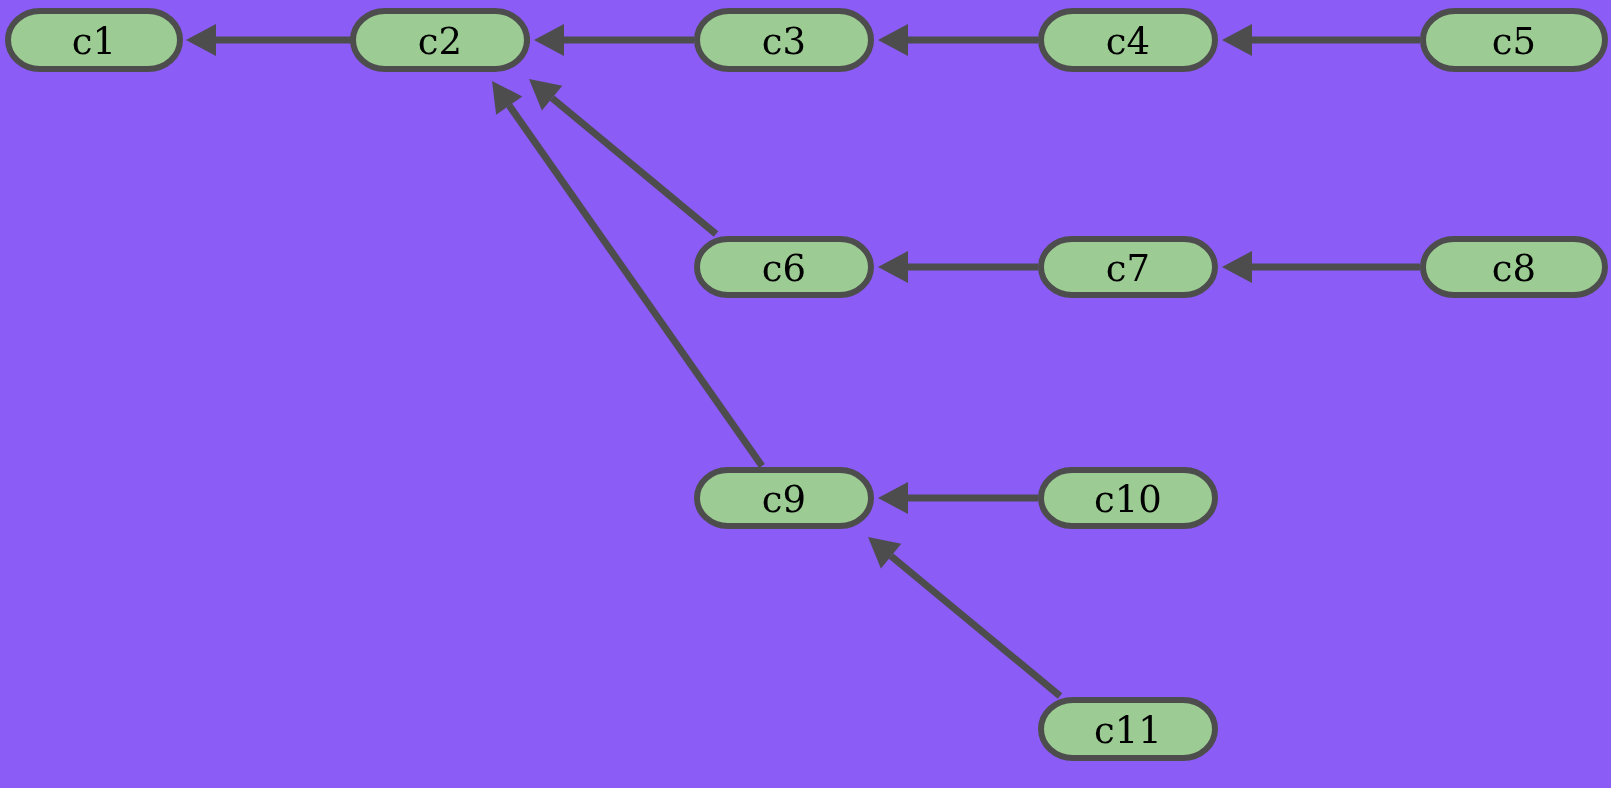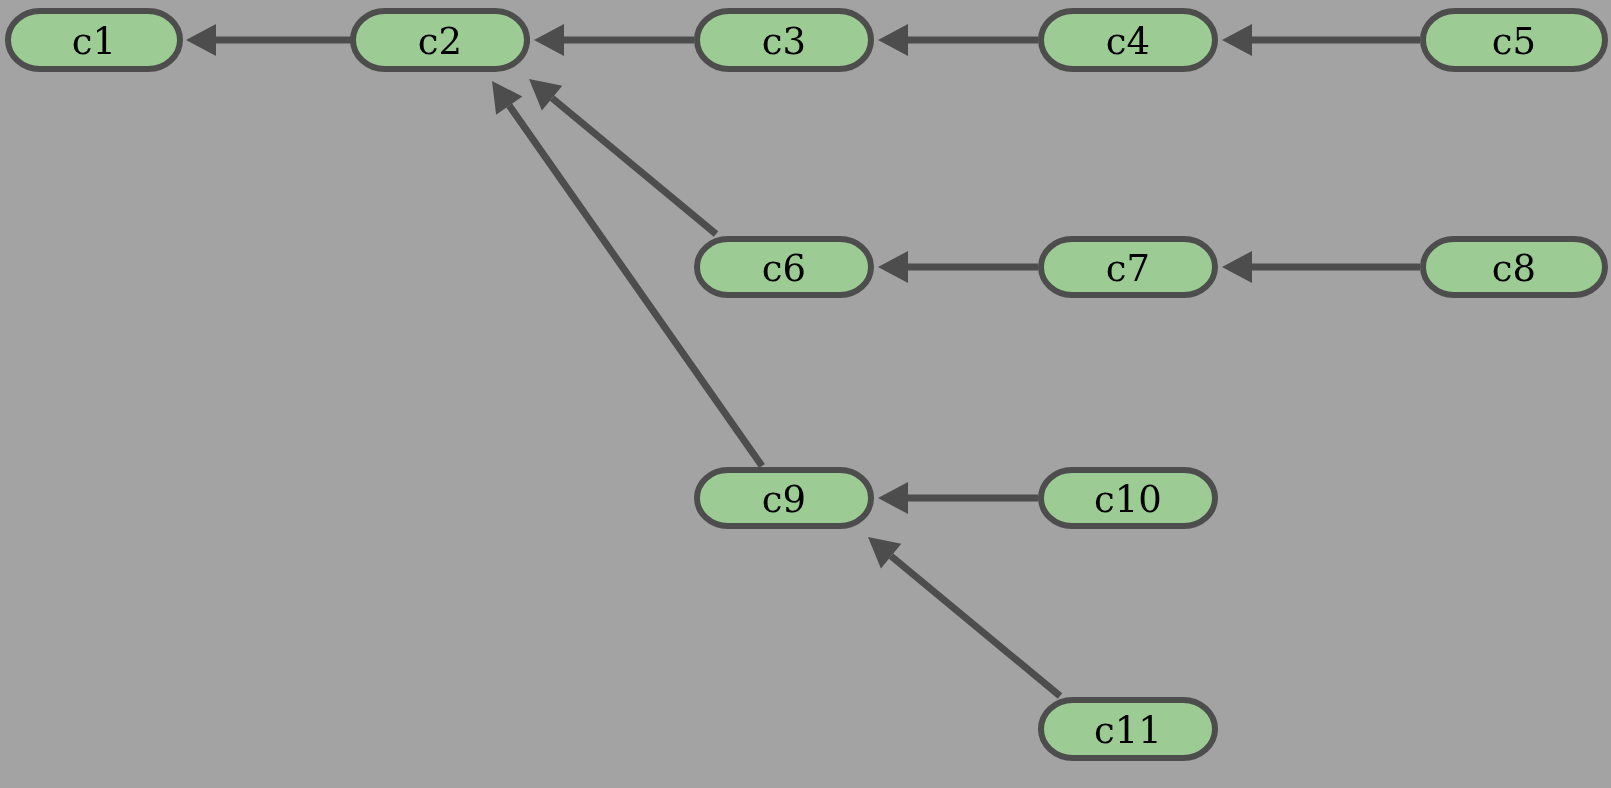--- a/index.html
+++ b/index.html
@@ -10,21 +10,21 @@
   body {
     width: 1611px;
     height: 788px;
     overflow: hidden;
     font-family: "DejaVu Serif", "Liberation Serif", serif;
   }
   #graph-root {
     position: relative;
     width: 1611px;
     height: 788px;
-    background: #a3a3a3;
+    background: #8b5cf6;
   }
   svg.graph-canvas {
     position: absolute;
     top: 0;
     left: 0;
     width: 1611px;
     height: 788px;
     display: block;
   }
   .commit-node-shape {

